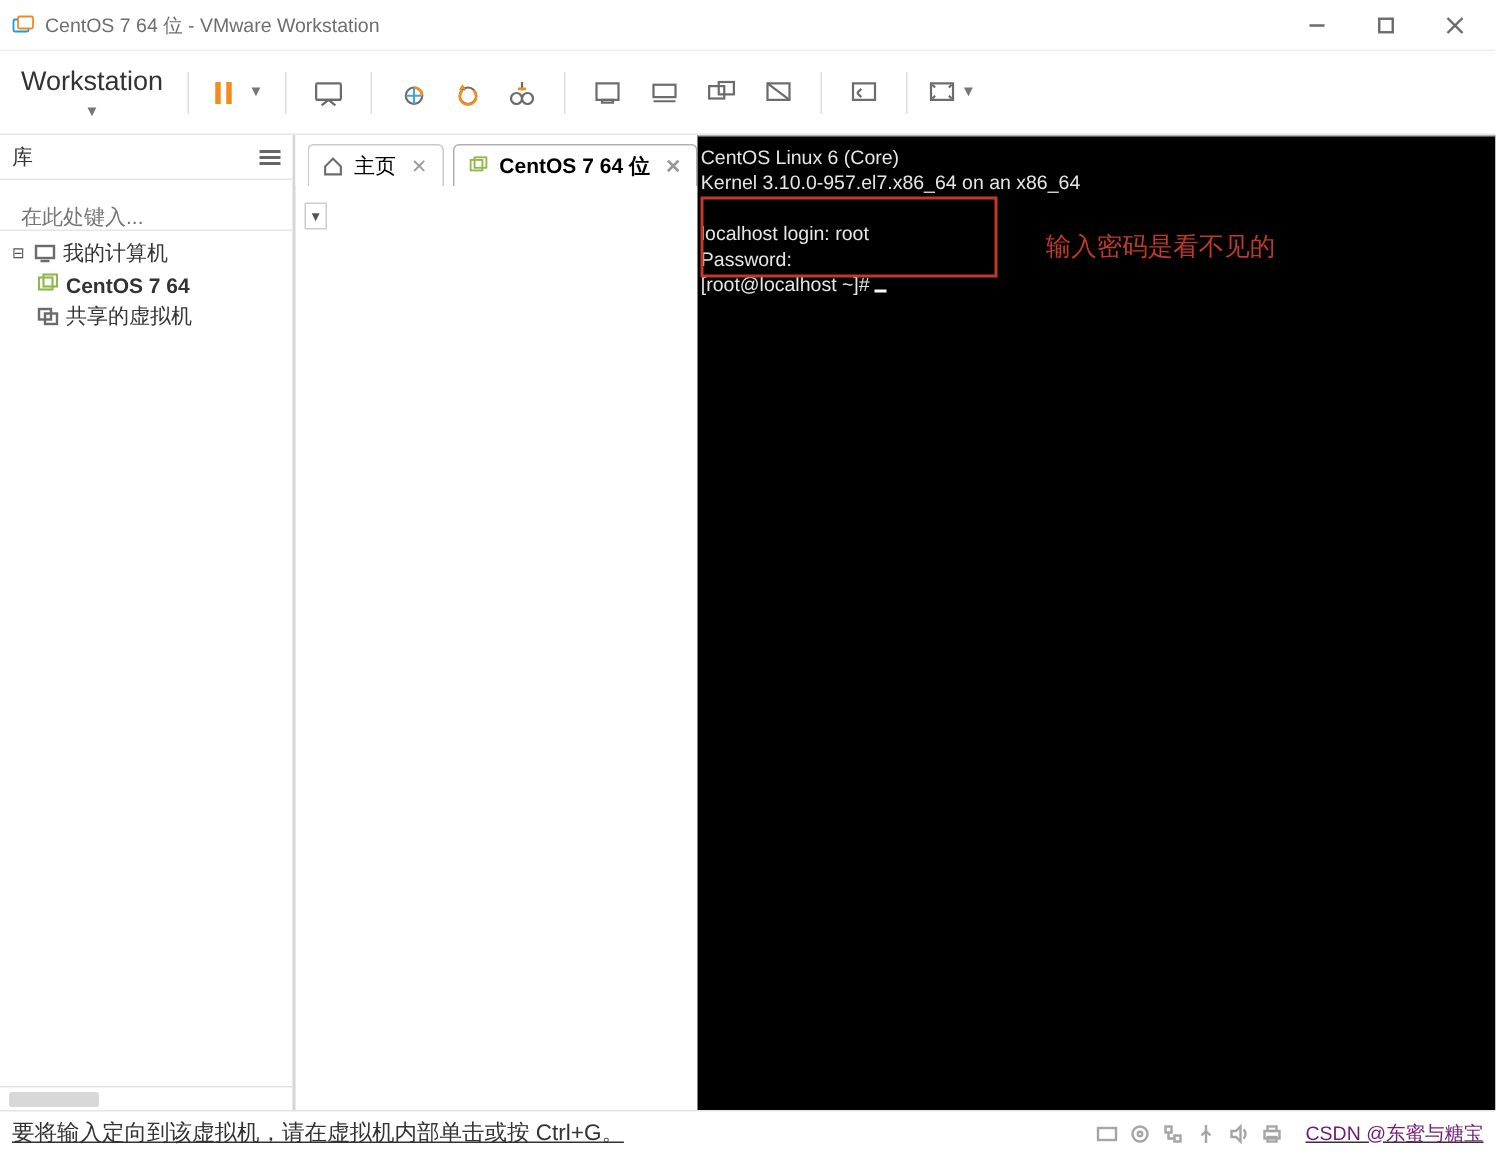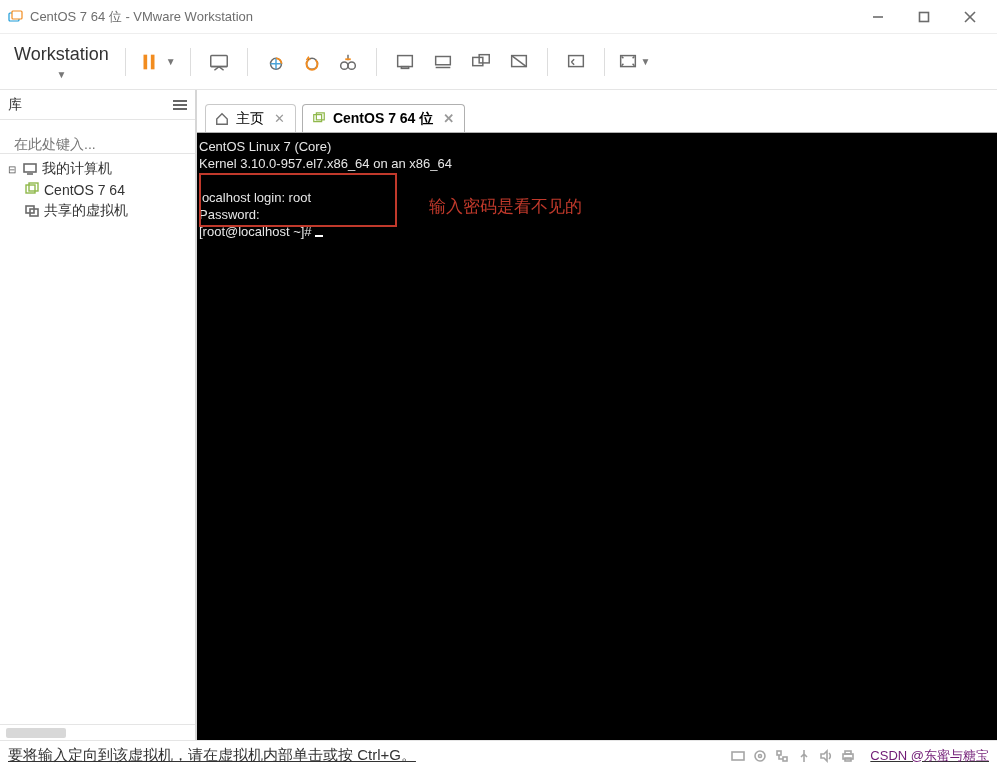--- a/index.html
+++ b/index.html
@@ -30,28 +30,28 @@
   .library { width: 197px; background:#fff; border-right:2px solid #d6d6d6; display:flex; flex-direction:column; }
   .lib-header { height:30px; display:flex; align-items:center; justify-content:space-between; padding:0 8px; font-size:14px; color:#333; border-bottom:1px solid #e5e5e5;}
   .hamburger { display:flex; flex-direction:column; gap:2px; }
   .hamburger span { display:block; width:14px; height:2px; background:#666; }
   .lib-search { height:34px; display:flex; align-items:flex-end; padding:0 6px; gap:6px; border-bottom:1px solid #e5e5e5;}
   .lib-search input { flex:1; border:none; outline:none; font-size:14px; color:#333; background:transparent;}
   .lib-search .dropdown-arrow { border:1px solid #ccc; width:18px; height:18px; display:flex; align-items:center; justify-content:center; font-size:9px; color:#555;}
   .lib-tree { flex:1; overflow:auto; padding:4px 0 4px 4px; font-size:14px; color:#333; }
   .tree-row { display:flex; align-items:center; gap:4px; padding:2px 4px; white-space:nowrap; }
   .tree-row.level-1 { padding-left: 20px; }
-  .tree-row.selected { font-weight:400; }
+  .tree-row.selected { font-weight:700; }
   .toggle { width:10px; font-size:10px; color:#555; }
   .ico { width:16px; height:16px; display:inline-flex; align-items:center; justify-content:center; }
   .lib-scroll { height:16px; border-top:1px solid #e5e5e5; display:flex; align-items:center; }
   .lib-scroll .thumb { width:60px; height:10px; background:#d8d8d8; margin-left:6px; border-radius:2px; }
 
   
-  .content { flex:1; display:flex; flex-direction:column; min-width:0;}
+  .content { flex:1; display:flex; flex-direction:row; min-width:0;}
   .tab-gutter { height:8px; background:#fff; }
   .tabstrip { height:34px; display:flex; align-items:flex-end; gap:6px; padding-left:8px; background:#fff; }
   .tab { display:flex; align-items:center; gap:6px; height:28px; padding:0 10px 0 8px; border:1px solid #c9c9c9; border-bottom:none; border-radius:4px 4px 0 0; font-size:14px; background:#fff;}
   .tab .close { color:#999; font-size:13px; padding-left:4px;}
   .tab.active { font-weight:600; border-color:#b0b0b0;}
   .vm-icon { color:#8fb84a; }
 
   .terminal-wrap { position:relative; flex:1; background:#000; border-top:1px solid #b0b0b0;}
   .terminal { font-family: "Consolas","Courier New",monospace; font-size:13px; line-height:16px; color:#e6e6e6; white-space:pre; padding:6px 2px 2px 2px; }
   .cursor { display:inline-block; width:8px; height:2px; background:#fff; vertical-align:-1px; }
@@ -263,21 +263,21 @@
               <rect x="2" y="3" width="9" height="8" fill="none" stroke="#8fb84a" stroke-width="1.4"></rect>
               <rect x="5" y="1" width="9" height="8" fill="none" stroke="#8fb84a" stroke-width="1.4"></rect>
             </svg>
           </span>
         <span>CentOS 7 64 位</span>
         <span class="close">✕</span>
       </div>
     </div>
 
     <div class="terminal-wrap">
-      <div class="terminal"><span>CentOS Linux 7 (Core)</span>
+      <div class="terminal"><span>CentOS Linux 6 (Core)</span>
 <span>Kernel 3.10.0-957.el7.x86_64 on an x86_64</span>
 <span></span>
 <span>localhost login: root</span>
 <span>Password:</span>
 <span>[root@localhost ~]# </span><span class="cursor"></span></div>
       <div class="highlight-box"></div>
       <div class="annotation">输入密码是看不见的</div>
     </div>
   </div>
 </div>

